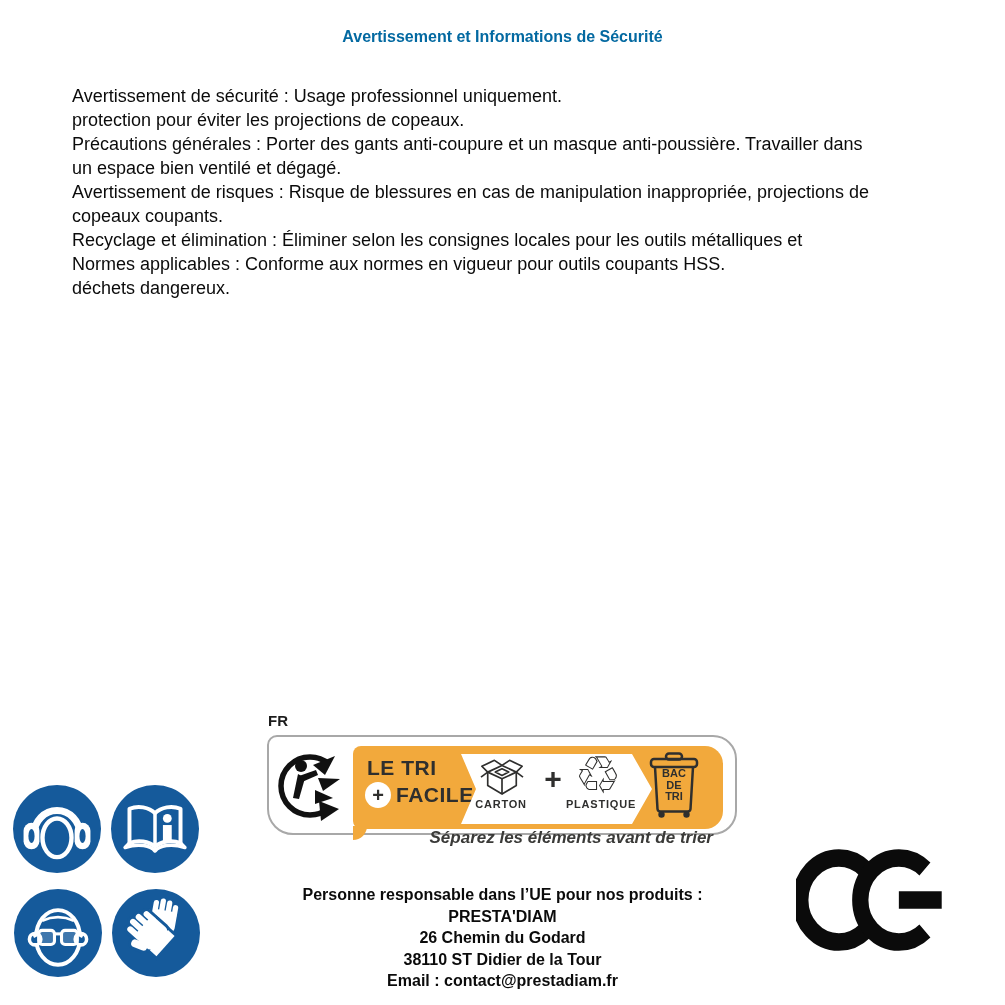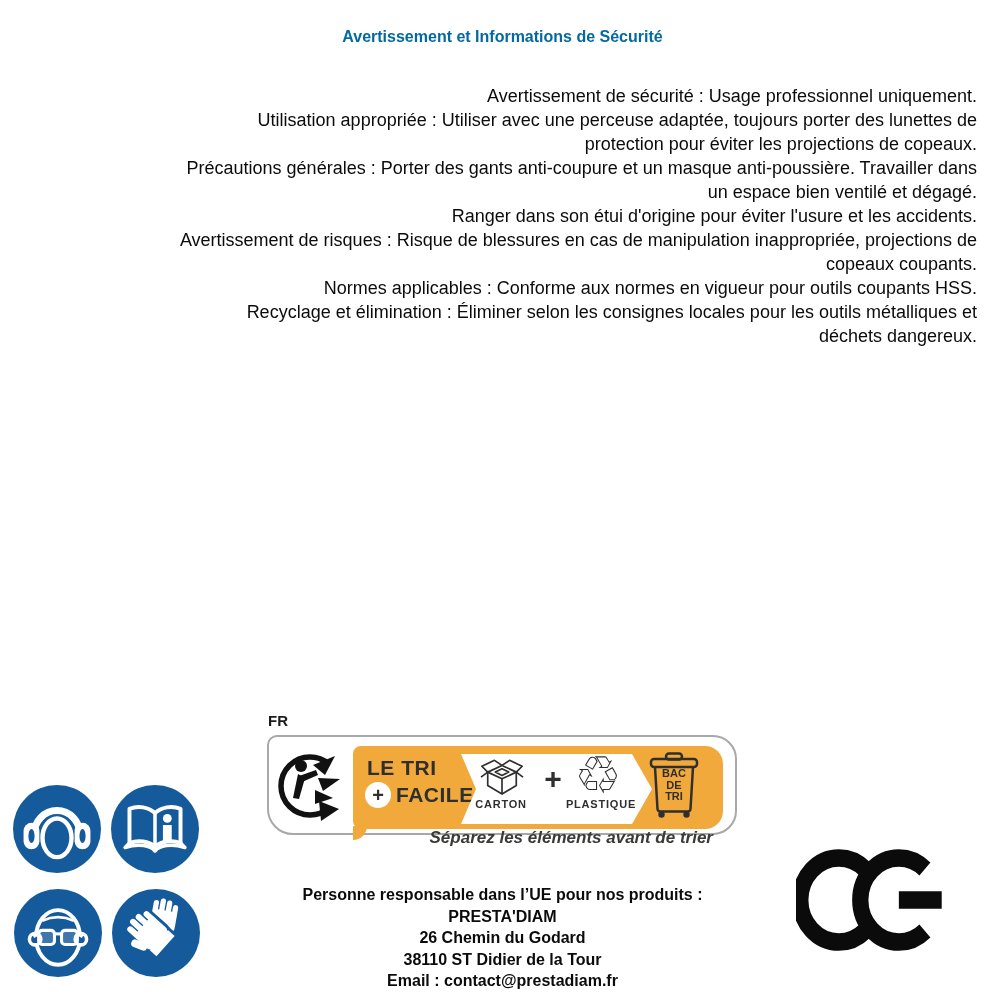--- a/index.html
+++ b/index.html
@@ -1,21 +1,21 @@
 <!DOCTYPE html>
 <html><head>
 <meta charset="utf-8">
 <style>
   html,body{margin:0;padding:0;background:#ffffff;}
   .page{position:relative;width:1005px;height:1005px;background:#ffffff;overflow:hidden;
         font-family:"Liberation Sans","DejaVu Sans",sans-serif;color:#0b0b0b;}
   .title{position:absolute;left:0;right:0;top:28px;text-align:center;
          font-size:16px;font-weight:700;color:#0369a1;}
   .body-text{position:absolute;left:72px;top:84px;width:905px;font-size:18px;line-height:24px;color:#0b0b0b;}
-  .body-text .line{white-space:nowrap;text-align:right;}
+  .body-text .line{white-space:nowrap;}
 
   
   .blue-icon{position:absolute;width:88px;height:88px;}
 
   
   .fr-label{position:absolute;left:268px;top:712px;font-size:15px;font-weight:700;color:#1c1c1c;}
   .pill{position:absolute;left:267px;top:735px;width:470px;height:100px;background:#ffffff;
         border:2px solid #a8a8a8;border-radius:10px 24px 24px 26px;box-sizing:border-box;}
   .triman{position:absolute;left:8px;top:8px;}
   .band{position:absolute;left:84px;top:9px;width:370px;height:83px;background:#F2A93C;
@@ -51,29 +51,27 @@
 </style>
 </head>
 <body>
 
 <div class="page">
 
   <div class="title">Avertissement et Informations de Sécurité</div>
 
   <div class="body-text">
     <div class="line">Avertissement de sécurité : Usage professionnel uniquement.</div>
-    <div class="line">Utilisation appropriée : Utiliser avec une perceuse adaptée, toujours porter des lunettes de</div>
     <div class="line">protection pour éviter les projections de copeaux.</div>
     <div class="line">Précautions générales : Porter des gants anti-coupure et un masque anti-poussière. Travailler dans</div>
     <div class="line">un espace bien ventilé et dégagé.</div>
-    <div class="line">Ranger dans son étui d'origine pour éviter l'usure et les accidents.</div>
     <div class="line">Avertissement de risques : Risque de blessures en cas de manipulation inappropriée, projections de</div>
     <div class="line">copeaux coupants.</div>
+    <div class="line">Recyclage et élimination : Éliminer selon les consignes locales pour les outils métalliques et</div>
     <div class="line">Normes applicables : Conforme aux normes en vigueur pour outils coupants HSS.</div>
-    <div class="line">Recyclage et élimination : Éliminer selon les consignes locales pour les outils métalliques et</div>
     <div class="line">déchets dangereux.</div>
   </div>
 
   <svg class="blue-icon" style="left:13px;top:785px;" viewBox="0 0 100 100">
     <circle cx="50" cy="50" r="50" fill="#155A9B"></circle>
     <path d="M24,56 a26,27 0 1 1 52,0" stroke="#fff" stroke-width="8" fill="none"></path>
     <ellipse cx="50" cy="60" rx="16.5" ry="22" stroke="#fff" stroke-width="5" fill="none"></ellipse>
     <rect x="12" y="43" width="18" height="30" rx="9" fill="#fff"></rect>
     <rect x="70" y="43" width="18" height="30" rx="9" fill="#fff"></rect>
     <ellipse cx="21" cy="58" rx="3.5" ry="8" fill="#155A9B"></ellipse>

